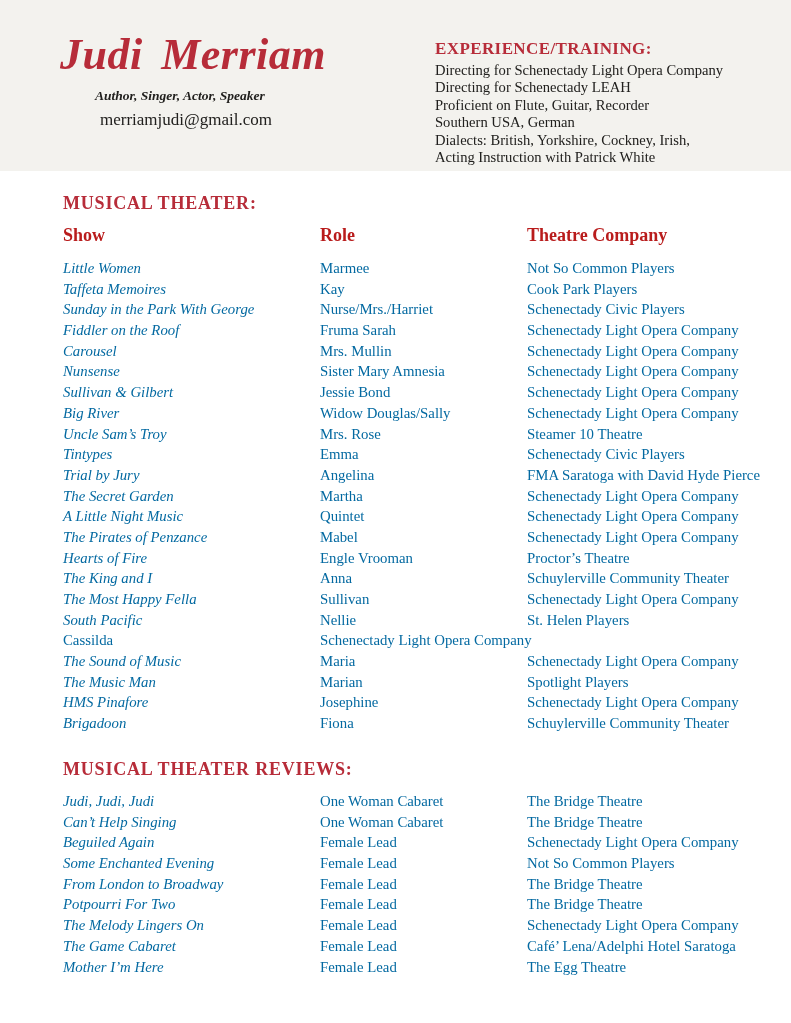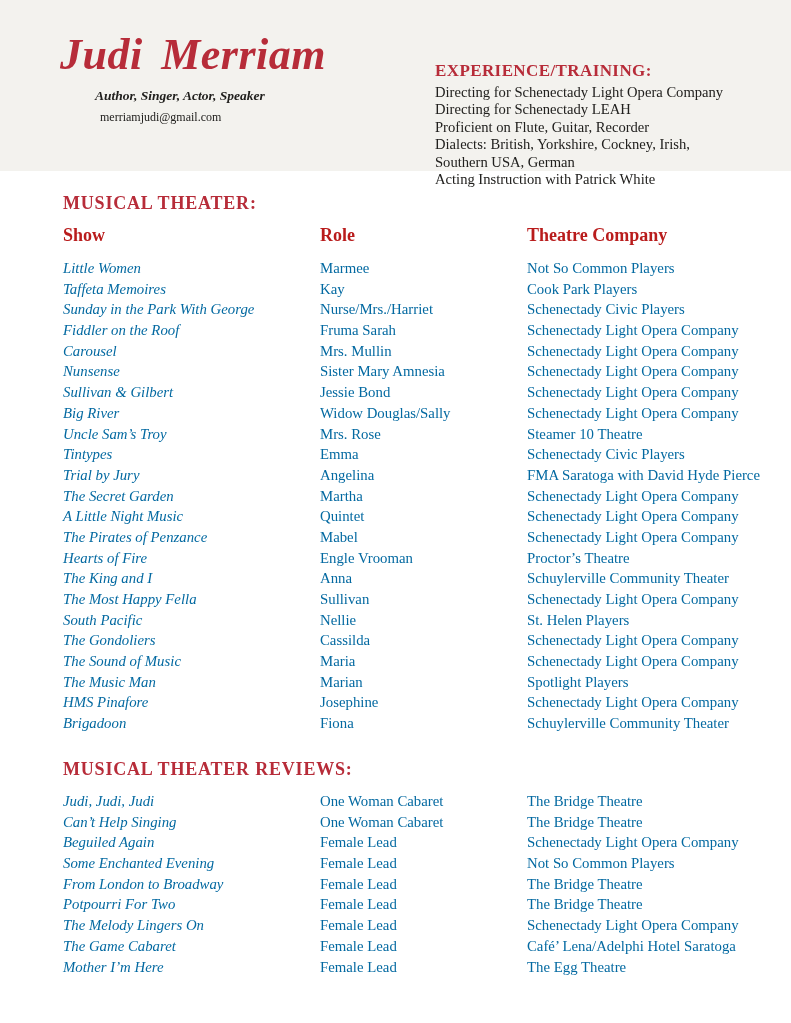--- a/index.html
+++ b/index.html
@@ -35,28 +35,27 @@
     position: absolute;
     left: 95px; top: 88px;
     font-style: italic;
     font-weight: 600;
     font-size: 13.5px;
     color: #21201e;
   }
   .email {
     position: absolute;
     left: 100px; top: 110px;
-    font-size: 12px;
+    font-size: 17px;
     color: #21201e;
   }
   .experience {
     position: absolute;
     left: 435px; top: 39px;
     width: 330px;
-    margin-top: 22px;
   }
   .exp-heading {
     margin: 0 0 3px 0;
     font-size: 17px;
     font-weight: 700;
     letter-spacing: 0.4px;
     color: #b72c39;
   }
   .exp-line {
     font-size: 14.6px;
@@ -117,23 +116,23 @@
     <section class="experience">
       <h2 class="exp-heading">EXPERIENCE/TRAINING:</h2>
       <div>
 
           <div class="exp-line">Directing for Schenectady Light Opera Company</div>
 
           <div class="exp-line">Directing for Schenectady LEAH</div>
 
           <div class="exp-line">Proficient on Flute, Guitar, Recorder</div>
 
+          <div class="exp-line">Southern USA, German</div>
+
           <div class="exp-line">Dialects: British, Yorkshire, Cockney, Irish,</div>
-
-          <div class="exp-line">Southern USA, German</div>
 
           <div class="exp-line">Acting Instruction with Patrick White</div>
         </div>
     </section>
   </header>
 
   <main>
 
     <h2 class="sec-heading" id="mt-heading">MUSICAL THEATER:</h2>
 
@@ -247,21 +246,20 @@
           <span class="cell-company">Schenectady Light Opera Company</span>
         </div>
 
         <div class="row">
           <span class="cell-show">South Pacific</span>
           <span class="cell-role">Nellie</span>
           <span class="cell-company">St. Helen Players</span>
         </div>
 
         <div class="row">
-          <span class="cell-show">The Gondoliers</span>
           <span class="cell-role">Cassilda</span>
           <span class="cell-company">Schenectady Light Opera Company</span>
         </div>
 
         <div class="row">
           <span class="cell-show">The Sound of Music</span>
           <span class="cell-role">Maria</span>
           <span class="cell-company">Schenectady Light Opera Company</span>
         </div>
 

